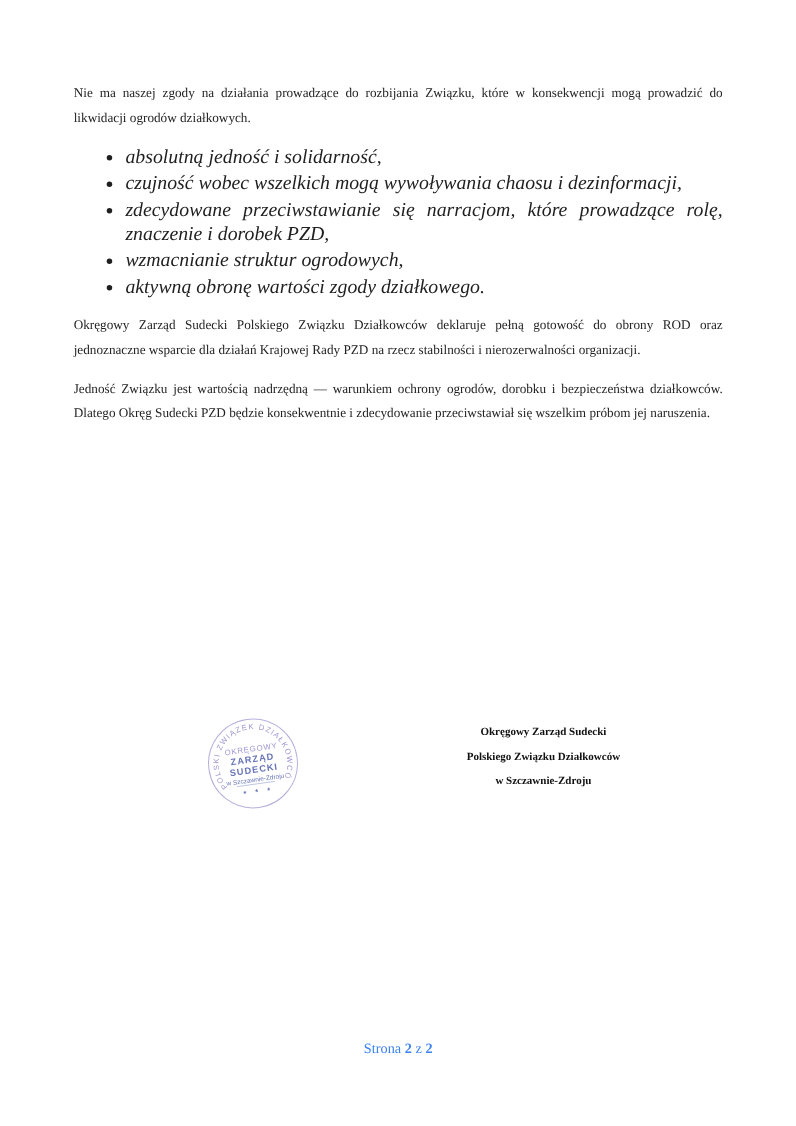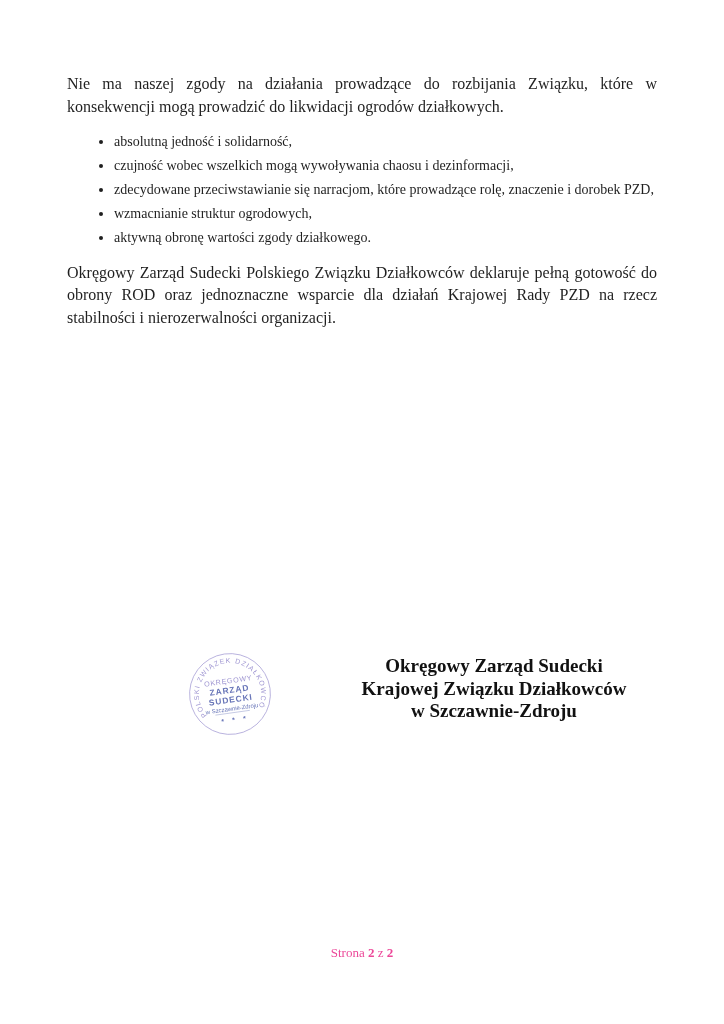--- a/index.html
+++ b/index.html
@@ -13,33 +13,34 @@
     height: 1024px;
     background: #ffffff;
     overflow: hidden;
     box-sizing: border-box;
     padding: 73px 67px 0 67px;
     font-family: "Liberation Serif", serif;
     color: #1f1f1f;
   }
   .page p {
     margin: 0 0 12.5px 0;
-    font-size: 16px;
+    font-size: 12px;
     line-height: 22.5px;
     text-align: justify;
   }
   .page ul {
     margin: 0 0 12.5px 0;
     padding: 0 0 0 47px;
   }
   .page li {
-    font-size: 14px;
+    font-size: 18px;
     line-height: 22.5px;
     margin: 0 0 1.5px 0;
     text-align: justify;
+    font-style: italic;
   }
   .stamp {
     position: absolute;
     left: 185px;
     top: 649px;
     width: 90px;
     height: 90px;
     opacity: 0.82;
     filter: blur(0.35px);
   }
@@ -86,32 +87,32 @@
     stroke-width: 0.5;
     opacity: 0.7;
   }
   .signature {
     position: absolute;
     left: 352px;
     top: 655px;
     width: 284px;
     text-align: center;
     font-weight: bold;
-    font-size: 19px;
+    font-size: 10px;
     line-height: 22.5px;
     color: #111111;
   }
   .footer {
     position: absolute;
     left: 0;
     top: 945px;
     width: 724px;
     text-align: center;
     font-size: 13px;
-    color: #ec4899;
+    color: #3b82f6;
   }
   .footer .b { font-weight: bold; }
 </style>
 </head>
 <body>
 
 <div class="page">
 
   <p>Nie ma naszej zgody na działania prowadzące do rozbijania Związku, które w konsekwencji mogą prowadzić do likwidacji ogrodów działkowych.</p>
 
@@ -120,20 +121,21 @@
     <li>absolutną jedność i solidarność,</li>
     <li>czujność wobec wszelkich mogą wywoływania chaosu i dezinformacji,</li>
     <li>zdecydowane przeciwstawianie się narracjom, które prowadzące rolę, znaczenie i dorobek PZD,</li>
     <li>wzmacnianie struktur ogrodowych,</li>
     <li>aktywną obronę wartości zgody działkowego.</li>
   </ul>
 
 
   <p>Okręgowy Zarząd Sudecki Polskiego Związku Działkowców deklaruje pełną gotowość do obrony ROD oraz jednoznaczne wsparcie dla działań Krajowej Rady PZD na rzecz stabilności i nierozerwalności organizacji.</p>
 
+  <p>Jedność Związku jest wartością nadrzędną — warunkiem ochrony ogrodów, dorobku i bezpieczeństwa działkowców. Dlatego Okręg Sudecki PZD będzie konsekwentnie i zdecydowanie przeciwstawiał się wszelkim próbom jej naruszenia.</p>
 
   <div class="stamp">
     <svg viewBox="0 0 88 88" xmlns="http://www.w3.org/2000/svg">
       <g transform="rotate(-8 44 44)">
         <circle class="outer-ring" cx="44" cy="44" r="39.5"></circle>
         <path id="ringPath" d="M 19 61.5 A 30.5 30.5 0 1 1 69 61.5" fill="none"></path>
         <text class="ring-text">
           <textPath href="#ringPath">POLSKI ZWIĄZEK DZIAŁKOWCÓW</textPath>
         </text>
         <text class="c-small" x="44" y="33.5" text-anchor="middle">OKRĘGOWY</text>
@@ -141,21 +143,21 @@
         <text class="c-bold" x="44" y="52.5" text-anchor="middle">SUDECKI</text>
         <text class="c-tiny" x="44" y="60.5" text-anchor="middle">w Szczawnie-Zdroju</text>
         <line class="u-line" x1="27" y1="62.5" x2="61" y2="62.5"></line>
         <text class="c-dots" x="45.5" y="72" text-anchor="middle">* * *</text>
       </g>
     </svg>
   </div>
 
   <div class="signature">
     <div>Okręgowy Zarząd Sudecki</div>
-    <div>Krajowej Związku Działkowców</div>
+    <div>Polskiego Związku Działkowców</div>
     <div>w Szczawnie-Zdroju</div>
   </div>
 
   <div class="footer">
     <span>Strona</span>
     <span class="b">2</span>
     <span>z</span>
     <span class="b">2</span>
   </div>
 

